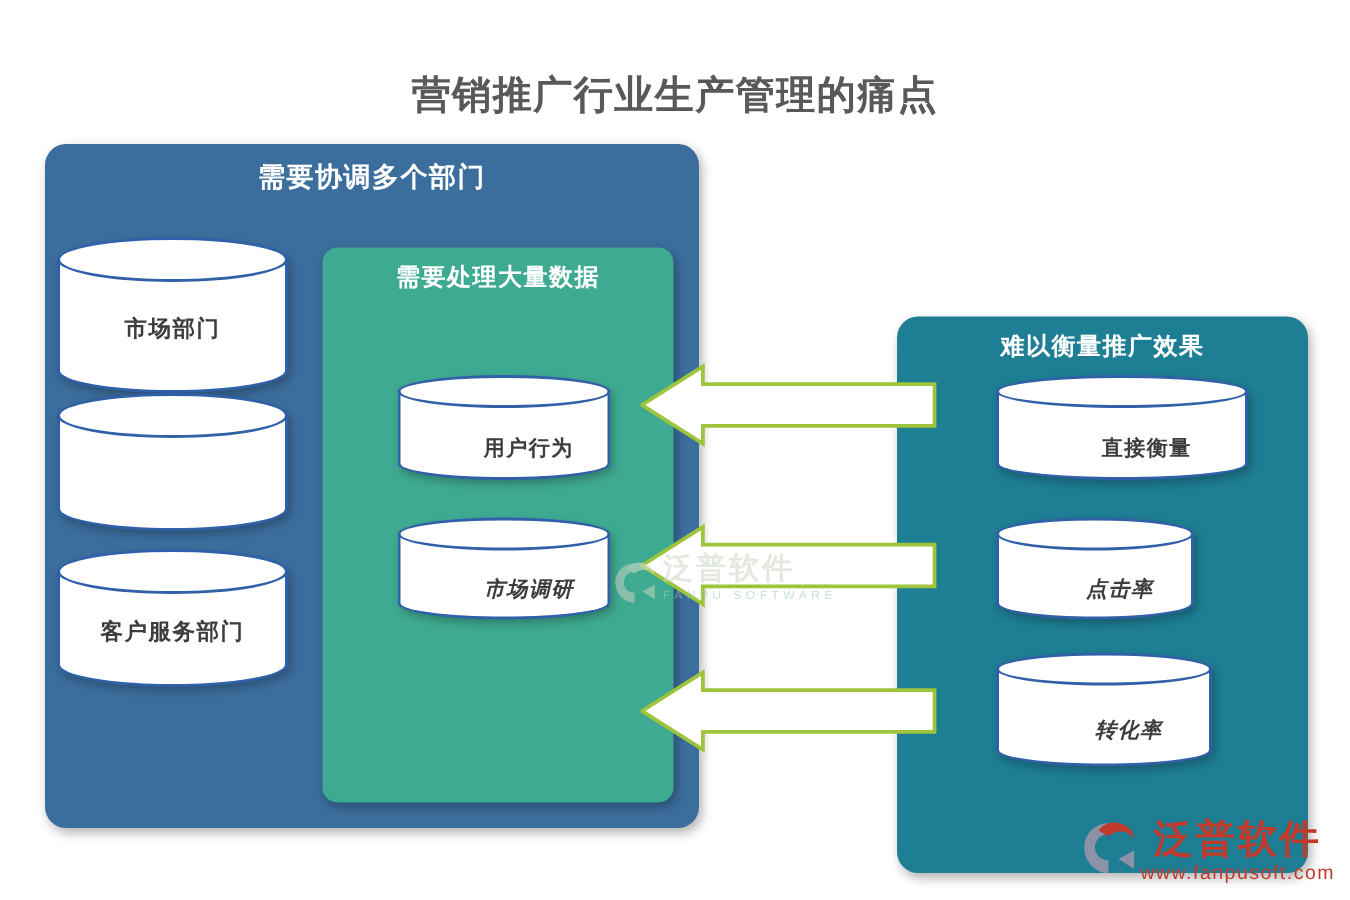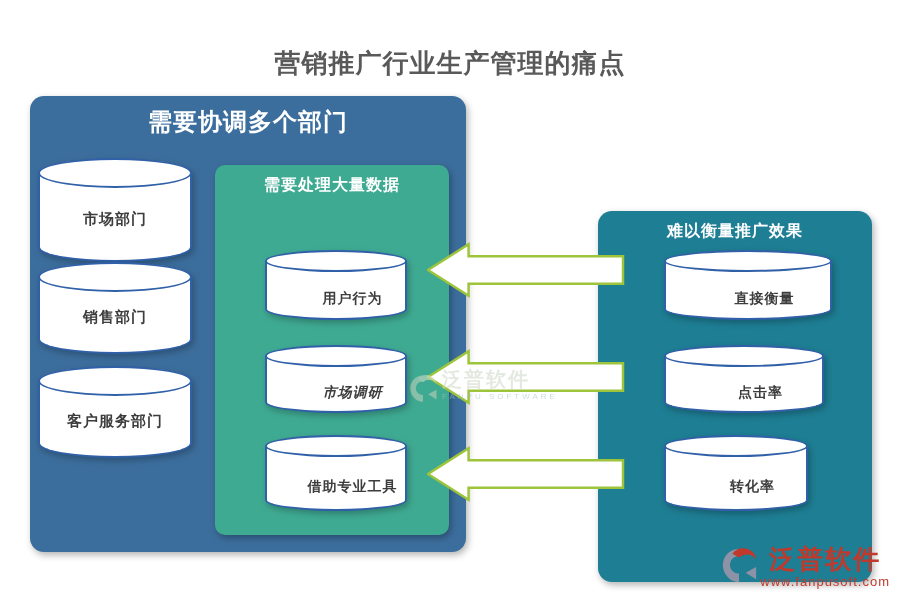--- a/index.html
+++ b/index.html
@@ -8,21 +8,21 @@
   }
   html,body{margin:0;padding:0;background:#fff;font-family:"Liberation Sans","DejaVu Sans",sans-serif;}
   .canvas{position:relative;width:900px;height:600px;background:#fff;overflow:hidden;}
   .page-title{position:absolute;left:0;top:46px;width:900px;text-align:center;
     font-size:26px;font-weight:bold;color:var(--title);letter-spacing:1px;margin:0;}
   .panel{position:absolute;border-radius:14px;box-shadow:2px 3px 7px rgba(0,0,0,.30);}
   .panel-left{left:30px;top:96px;width:436px;height:456px;background:var(--left-panel);}
   .panel-middle{left:215px;top:165px;width:234px;height:370px;background:var(--middle-panel);border-radius:10px;}
   .panel-right{left:598px;top:167px;width:274px;height:371px;background:var(--right-panel);margin-top:44px;}
   .panel-header{position:absolute;left:0;top:10px;width:100%;text-align:center;
-    color:#fff;font-weight:bold;font-size:24px;letter-spacing:1px;}
+    color:#fff;font-weight:bold;font-size:18px;letter-spacing:1px;}
   .panel-middle .panel-header,.panel-right .panel-header{font-size:16px;text-align:center;}
   .cyl{position:absolute;filter:drop-shadow(2px 3px 3px rgba(0,0,0,.25));}
   .cyl-top{position:absolute;left:0;right:0;top:0;height:30px;background:#fff;
     border:2px solid var(--cylinder-border);border-radius:50%;z-index:2;box-sizing:border-box;}
   .cyl-body{position:absolute;left:0;right:0;top:15px;bottom:0;background:#fff;
     border:2px solid var(--cylinder-border);border-top:none;
     border-radius:0 0 50% 50% / 0 0 15px 15px;z-index:1;box-sizing:border-box;}
   .cyl.small .cyl-top{height:22px;}
   .cyl.small .cyl-body{top:11px;border-radius:0 0 50% 50% / 0 0 11px 11px;}
   .cyl-label{position:absolute;left:0;right:0;top:26px;bottom:8px;z-index:3;
@@ -62,55 +62,49 @@
   </div>
 
   <div class="cyl" style="left:38px;top:158px;width:154px;height:104px;">
     <div class="cyl-top"></div>
     <div class="cyl-body"></div>
     <div class="cyl-label">市场部门</div>
   </div>
   <div class="cyl" style="left:38px;top:262px;width:154px;height:92px;">
     <div class="cyl-top"></div>
     <div class="cyl-body"></div>
-    <div class="cyl-label">销售部门</div>
   </div>
   <div class="cyl" style="left:38px;top:366px;width:154px;height:92px;">
     <div class="cyl-top"></div>
     <div class="cyl-body"></div>
     <div class="cyl-label">客户服务部门</div>
   </div>
 
   <div class="cyl small" style="left:265px;top:250px;width:142px;height:70px;">
     <div class="cyl-top"></div>
     <div class="cyl-body"></div>
     <div class="cyl-label">用户行为</div>
   </div>
   <div class="cyl small" style="left:265px;top:345px;width:142px;height:68px;font-style:italic;">
     <div class="cyl-top"></div>
     <div class="cyl-body"></div>
     <div class="cyl-label">市场调研</div>
   </div>
-  <div class="cyl small" style="left:265px;top:435px;width:142px;height:76px;">
-    <div class="cyl-top"></div>
-    <div class="cyl-body"></div>
-    <div class="cyl-label">借助专业工具</div>
-  </div>
 
   <div class="cyl small" style="left:664px;top:250px;width:168px;height:70px;">
     <div class="cyl-top"></div>
     <div class="cyl-body"></div>
     <div class="cyl-label">直接衡量</div>
   </div>
-  <div class="cyl small" style="left:664px;top:345px;width:160px;height:68px;">
+  <div class="cyl small" style="left:664px;top:345px;width:132px;height:68px;font-style:italic;">
     <div class="cyl-top"></div>
     <div class="cyl-body"></div>
     <div class="cyl-label">点击率</div>
   </div>
-  <div class="cyl small" style="left:664px;top:435px;width:144px;height:76px;">
+  <div class="cyl small" style="left:664px;top:435px;width:144px;height:76px;font-style:italic;">
     <div class="cyl-top"></div>
     <div class="cyl-body"></div>
     <div class="cyl-label">转化率</div>
   </div>
 
   <svg class="arrow" style="left:427px;top:241px;" viewBox="0 0 200 58">
     <polygon points="1,29 42,3 42,15 198,15 198,43 42,43 42,55" fill="#ffffff" stroke="#9DC43B" stroke-width="2.5" stroke-linejoin="miter"></polygon>
   </svg>
   <svg class="arrow" style="left:427px;top:348px;" viewBox="0 0 200 58">
     <polygon points="1,29 42,3 42,15 198,15 198,43 42,43 42,55" fill="#ffffff" stroke="#9DC43B" stroke-width="2.5" stroke-linejoin="miter"></polygon>

